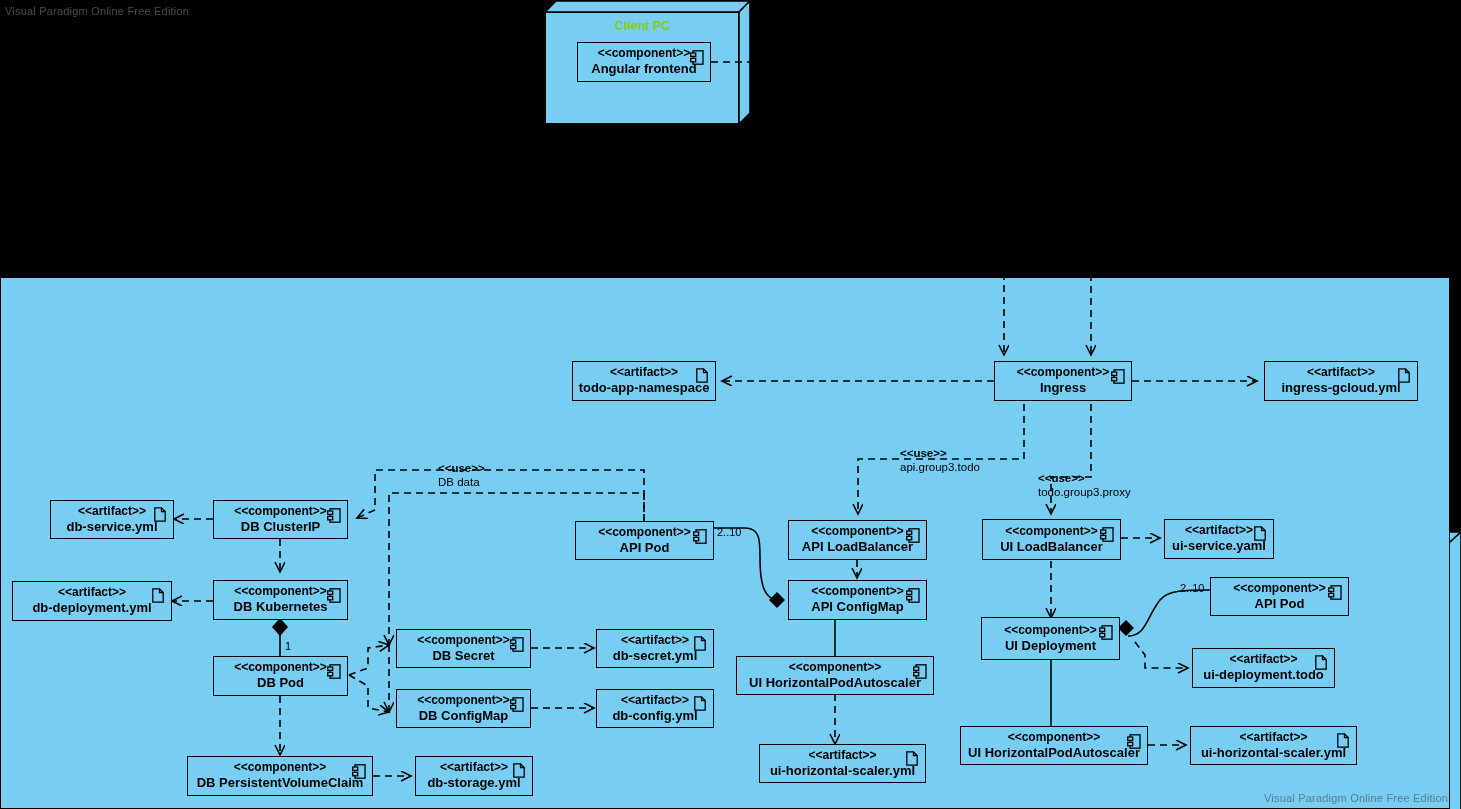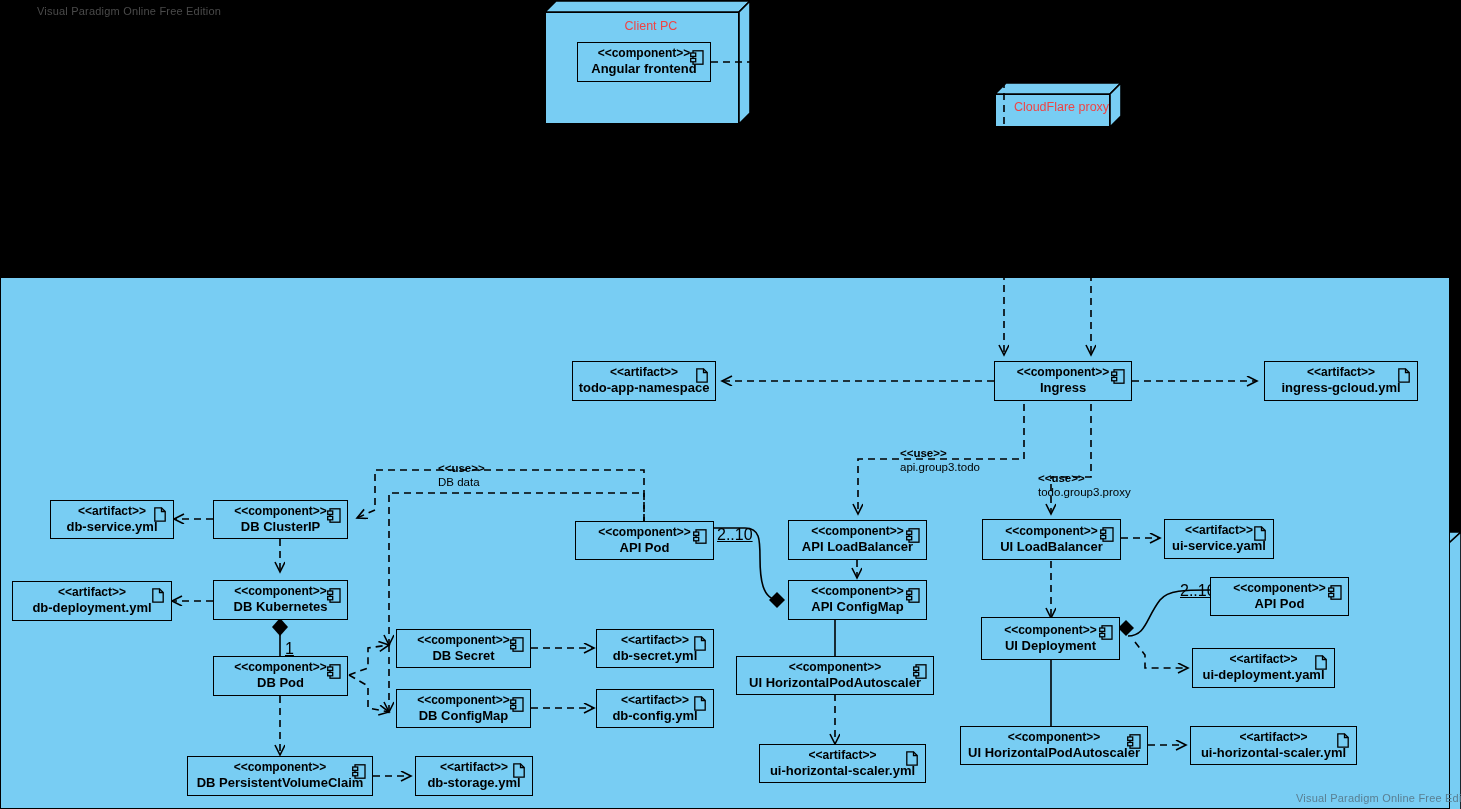--- a/index.html
+++ b/index.html
@@ -1,31 +1,31 @@
 <!DOCTYPE html>
 <html><head>
 <meta charset="utf-8">
 <style>
   html,body{margin:0;padding:0;background:#000;}
   #root{
     position:relative;width:1461px;height:809px;background:#000;overflow:hidden;
     font-family:"Liberation Sans","DejaVu Sans",sans-serif;
   }
-  .wm{position:absolute;color:#4a4a4a;font-size:11px;letter-spacing:.2px;white-space:nowrap;margin-left:32px;}
+  .wm{position:absolute;color:#4a4a4a;font-size:11px;letter-spacing:.2px;white-space:nowrap;}
   .wm.tl{left:5px;top:5px;}
   .wm.br{left:1264px;top:792px;color:#5a7f92;}
 
   
   .node{position:absolute;}
   .node .front{
     position:absolute;left:0;background:#78cdf3;border:1.6px solid #000;
     box-sizing:border-box;
   }
   .node .title{
-    position:absolute;left:9px;right:0;text-align:center;font-weight:normal;font-size:12.5px;color:#ef4444;
+    position:absolute;left:0;right:0;text-align:center;font-weight:bold;font-size:12.5px;color:#84cc16;
   }
   .node svg{position:absolute;left:0;top:0;overflow:visible;}
 
   
   .box{
     position:absolute;background:#78cdf3;border:1.6px solid #000;box-sizing:border-box;
     display:flex;flex-direction:column;align-items:center;justify-content:center;
     color:#000;line-height:1.25;
   }
   .box .st{font-size:12px;font-weight:bold;}
@@ -35,21 +35,21 @@
   .cicon{position:absolute;right:6px;top:7px;width:14px;height:15px;}
   
   .aicon{position:absolute;right:7px;top:6px;width:12px;height:15px;}
 
   
   #edges{position:absolute;left:0;top:0;width:1461px;height:809px;overflow:visible;pointer-events:none;}
   .ln{fill:none;stroke:#000;stroke-width:1.6px;}
   .dash{stroke-dasharray:7 5;}
   .lbl{position:absolute;font-size:11.5px;color:#000;white-space:nowrap;line-height:1.2;}
   .lbl b{font-weight:bold;font-size:11.5px;}
-  .mult{position:absolute;font-size:16px;color:#000;white-space:nowrap;text-decoration:underline;}
+  .mult{position:absolute;font-size:11px;color:#000;white-space:nowrap;}
 </style>
 </head>
 <body>
 
 <div id="root">
 
   <div class="wm tl">Visual Paradigm Online Free Edition</div>
 
   <div class="node" style="left:0px;top:266px;width:1461px;height:543px;">
     <svg width="1461" height="543" viewBox="0 0 1461 543">
@@ -73,28 +73,20 @@
     <span class="nm">Angular frontend</span>
     <span class="cicon">
       <svg width="14" height="15" viewBox="0 0 14 15">
           <rect x="3" y="0.8" width="10" height="13.4" fill="#78cdf3" stroke="#000" stroke-width="1.3"></rect>
           <rect x="0.7" y="3" width="5" height="3.4" fill="#78cdf3" stroke="#000" stroke-width="1.3"></rect>
           <rect x="0.7" y="8.4" width="5" height="3.4" fill="#78cdf3" stroke="#000" stroke-width="1.3"></rect>
         </svg>
     </span>
   </div>
 
-  <div class="node" style="left:995px;top:83px;width:126px;height:44px;">
-    <svg width="126" height="44" viewBox="0 0 126 44">
-      <polygon points="0,11 11,0 126,0 115,11" fill="#78cdf3" stroke="#000" stroke-width="1.6"></polygon>
-      <polygon points="115,11 126,0 126,33 115,44" fill="#78cdf3" stroke="#000" stroke-width="1.6"></polygon>
-    </svg>
-    <div class="front" style="top:11px;width:115px;height:33px;"></div>
-    <div class="title" style="top:17px;width:115px;">CloudFlare proxy</div>
-  </div>
 
   <svg id="edges">
     <defs>
       <marker id="oarrow" markerWidth="13" markerHeight="13" refX="11" refY="5" orient="auto" markerUnits="userSpaceOnUse">
         <path d="M1,0 L11,5 L1,10" fill="none" stroke="#000" stroke-width="1.6"></path>
       </marker>
       <marker id="oarrowR" markerWidth="13" markerHeight="13" refX="11" refY="5" orient="auto" markerUnits="userSpaceOnUse">
         <path d="M1,0 L11,5 L1,10" fill="none" stroke="#000" stroke-width="1.6"></path>
       </marker>
     </defs>
@@ -381,21 +373,21 @@
       <svg width="14" height="15" viewBox="0 0 14 15">
           <rect x="3" y="0.8" width="10" height="13.4" fill="#78cdf3" stroke="#000" stroke-width="1.3"></rect>
           <rect x="0.7" y="3" width="5" height="3.4" fill="#78cdf3" stroke="#000" stroke-width="1.3"></rect>
           <rect x="0.7" y="8.4" width="5" height="3.4" fill="#78cdf3" stroke="#000" stroke-width="1.3"></rect>
         </svg>
     </span>
   </div>
 
   <div class="box" style="left:1192px;top:648px;width:143px;height:40px;">
     <span class="st">&lt;&lt;artifact&gt;&gt;</span>
-    <span class="nm">ui-deployment.yaml</span>
+    <span class="nm">ui-deployment.todo</span>
     <span class="aicon">
       <svg width="12" height="15" viewBox="0 0 12 15">
           <path d="M0.8,0.8 L7.5,0.8 L11.2,4.5 L11.2,14.2 L0.8,14.2 Z" fill="#78cdf3" stroke="#000" stroke-width="1.3"></path>
           <path d="M7.5,0.8 L7.5,4.5 L11.2,4.5" fill="none" stroke="#000" stroke-width="1.3"></path>
         </svg>
     </span>
   </div>
 
   <div class="box" style="left:396px;top:689px;width:135px;height:39px;">
     <span class="st">&lt;&lt;component&gt;&gt;</span>

